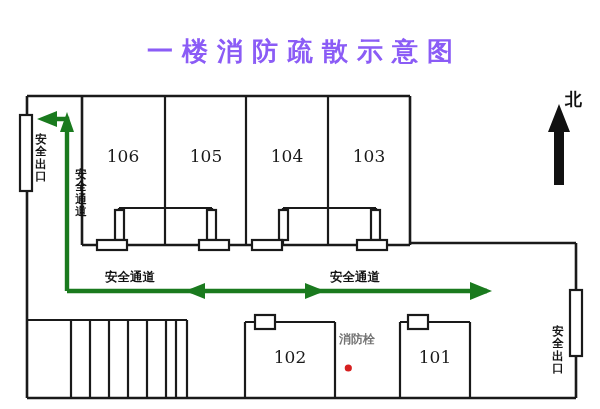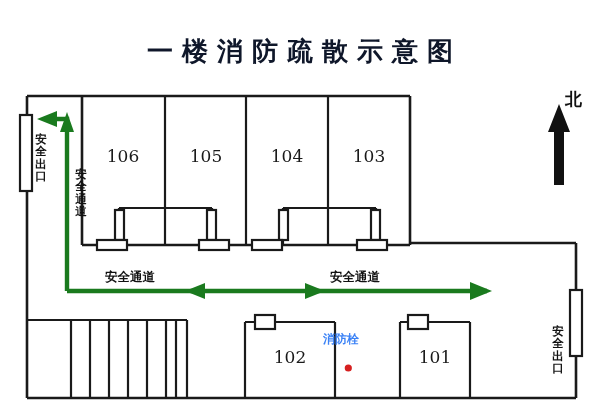--- a/index.html
+++ b/index.html
@@ -23,21 +23,21 @@
     position: absolute;
     left: 0;
     top: 34px;
     width: 600px;
     text-align: center;
     font-family: "DejaVu Serif", "Liberation Serif", serif;
     font-weight: bold;
     font-size: 26px;
     letter-spacing: 9px;
     text-indent: 9px;
-    color: #0f172a;
+    color: #8b5cf6;
     white-space: nowrap;
   }
   svg.floorplan {
     position: absolute;
     left: 0;
     top: 0;
   }
   .wall { stroke: #1a1a1a; fill: none; stroke-width: 2.6; }
   .wall-thin { stroke: #1a1a1a; fill: none; stroke-width: 2.2; }
   .partition { stroke: #1a1a1a; fill: #ffffff; stroke-width: 2.2; }
@@ -72,25 +72,25 @@
     font-family: "DejaVu Serif", "Liberation Serif", serif;
     font-size: 17px;
     font-weight: bold;
     color: #111111;
   }
   .hydrant-label {
     position: absolute;
     left: 323px;
     top: 331px;
     width: 52px;
-    text-align: left;
+    text-align: right;
     font-family: "DejaVu Sans", "Liberation Sans", sans-serif;
     font-size: 12px;
     font-weight: bold;
-    color: #3b82f6;
+    color: #737373;
     white-space: nowrap;
   }
 </style>
 </head>
 <body>
 
 <div id="plan-root">
 
   <div class="title">一楼消防疏散示意图</div>
 

